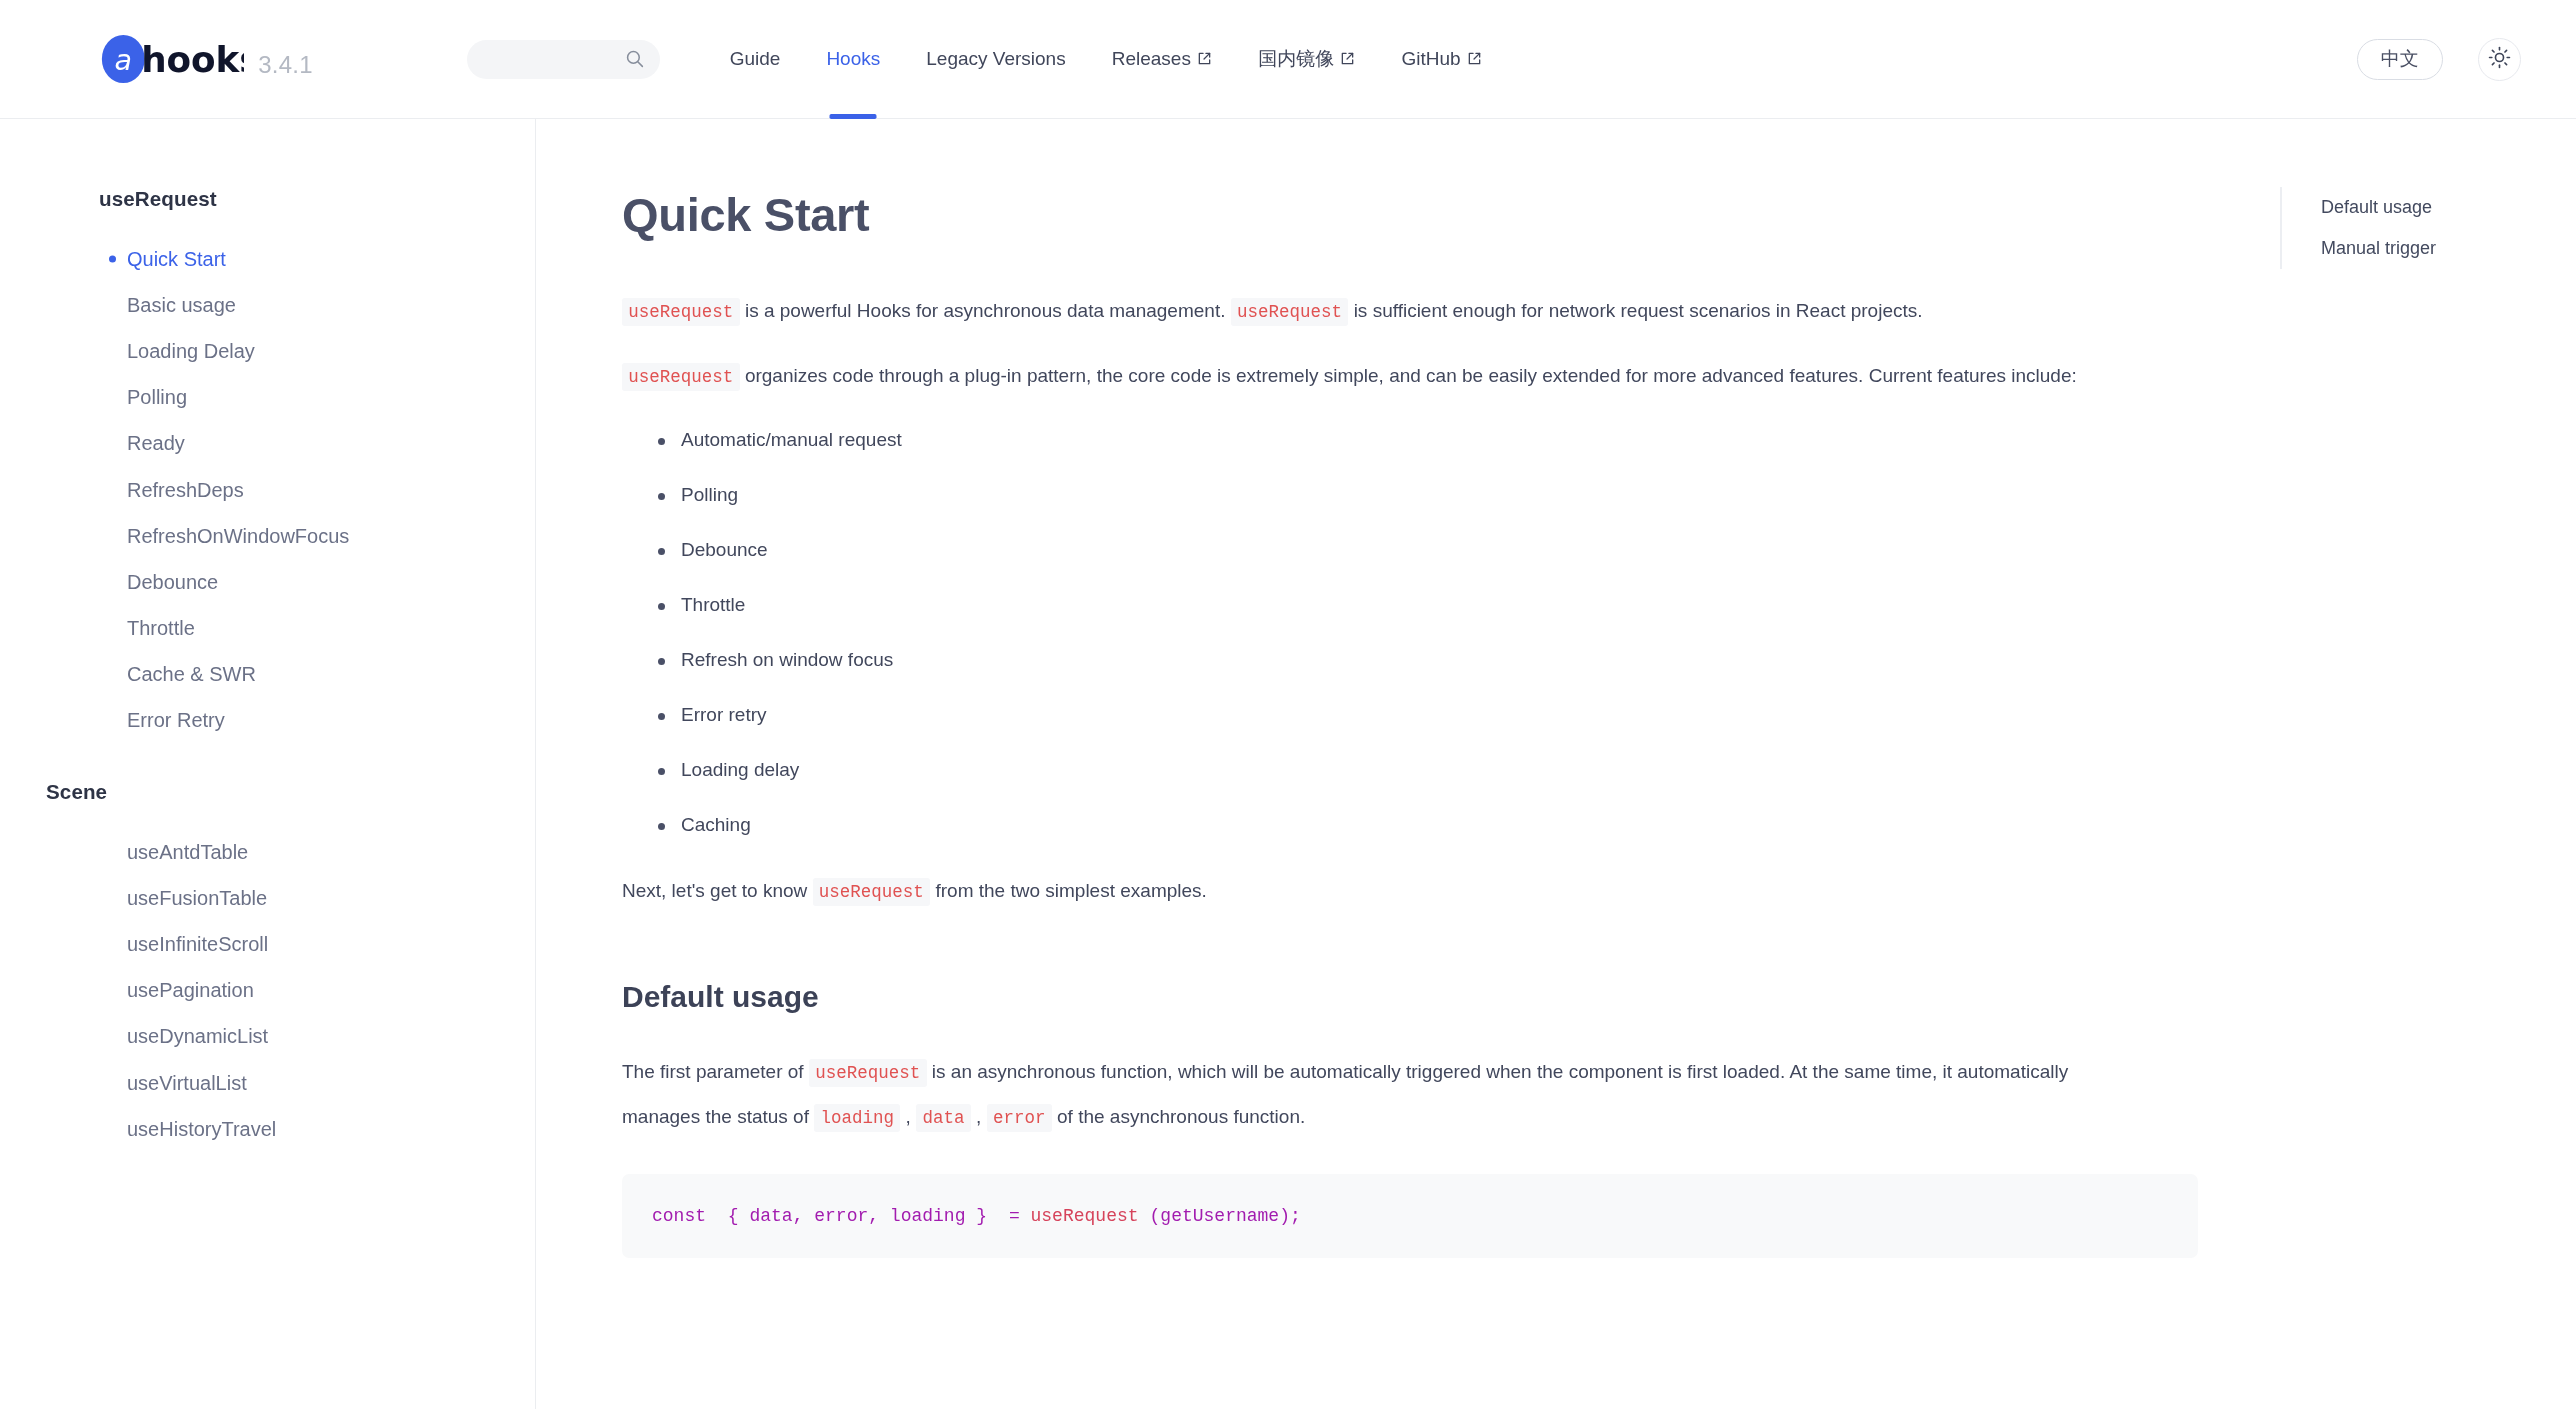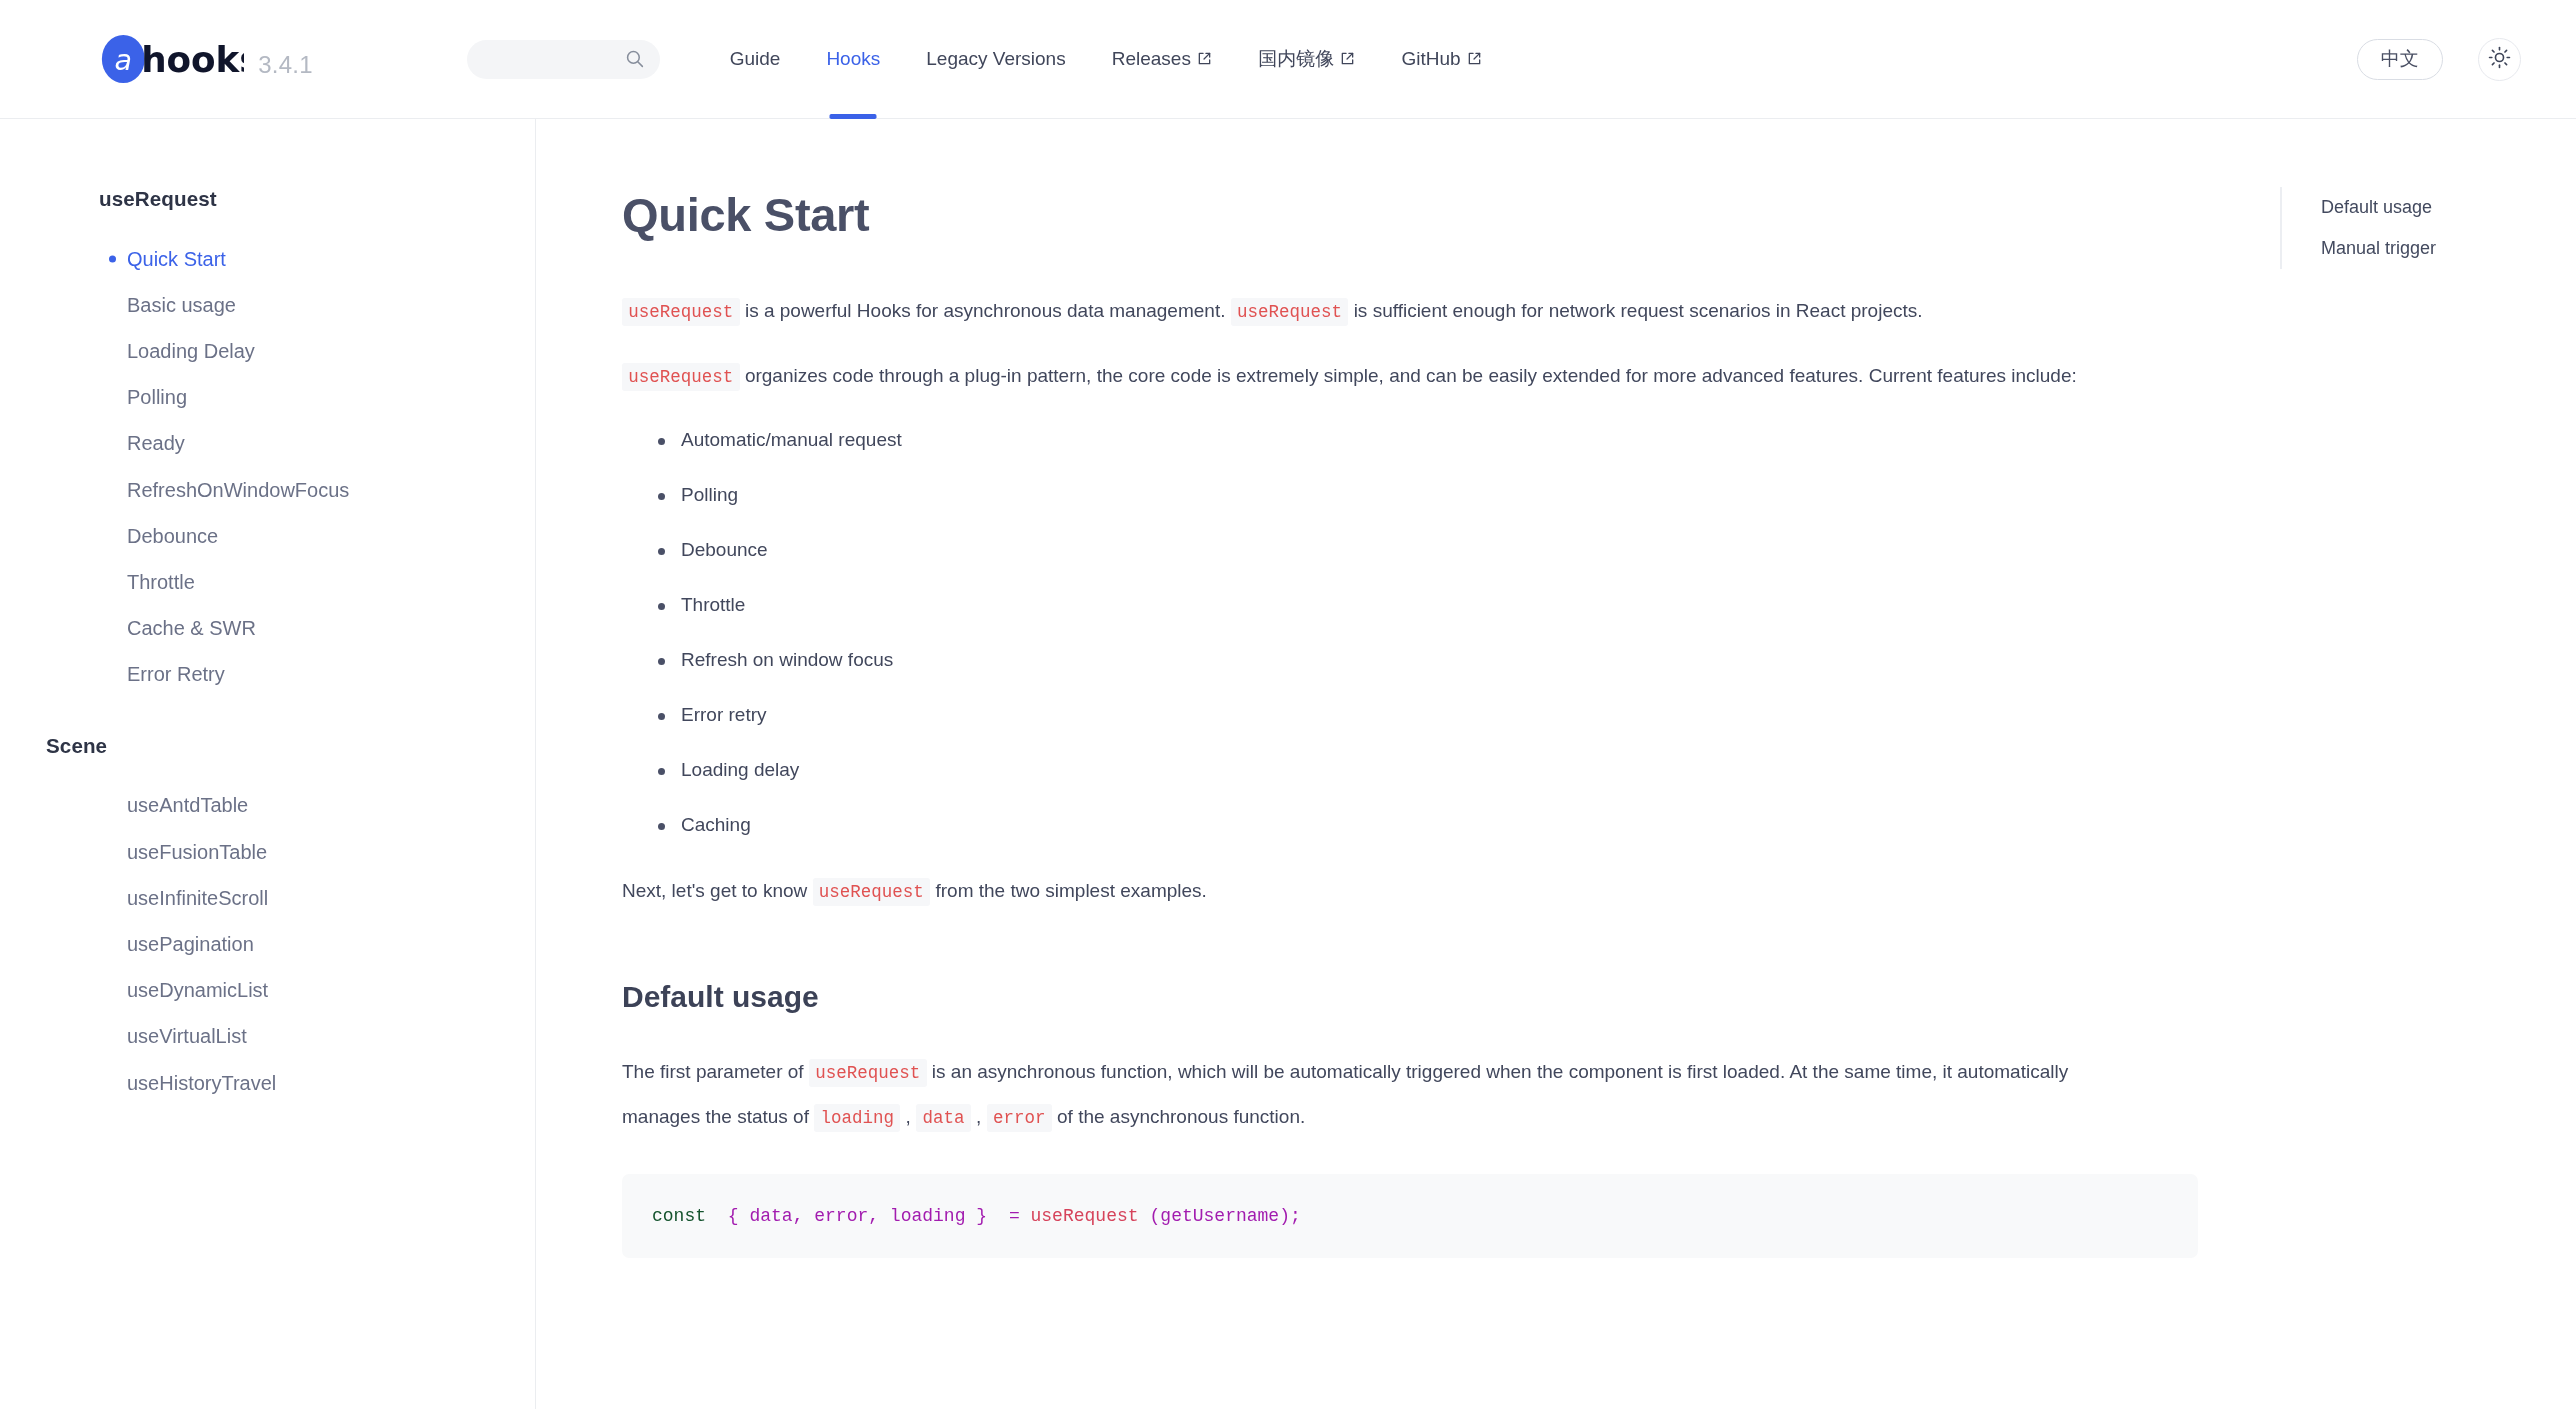--- a/index.html
+++ b/index.html
@@ -263,21 +263,21 @@
     border-radius: 7.2px;
     padding: 25px 30px;
     font-family: "Liberation Mono", monospace;
     font-size: 18px;
     line-height: 34px;
     color: #4a5067;
     white-space: pre;
     overflow: hidden;
     max-width: 1576px;
   }
-  .tok-kw { color: #14532d; }
+  .tok-kw { color: #a21caf; }
   .tok-fn { color: #d6435b; }
   .tok-punc { color: #a21caf; margin-left: 11px; }
 
   
   .toc {
     width: 296px;
     flex: 0 0 296px;
     padding: 68px 0 0 0;
   }
   .toc-rail {
@@ -402,20 +402,23 @@
     <a class="sb-item">
       <span>Loading Delay</span>
     </a>
     <a class="sb-item">
       <span>Polling</span>
     </a>
     <a class="sb-item">
       <span>Ready</span>
     </a>
     <a class="sb-item">
+      <span>RefreshDeps</span>
+    </a>
+    <a class="sb-item">
       <span>RefreshOnWindowFocus</span>
     </a>
     <a class="sb-item">
       <span>Debounce</span>
     </a>
     <a class="sb-item">
       <span>Throttle</span>
     </a>
     <a class="sb-item">
       <span>Cache &amp; SWR</span>

